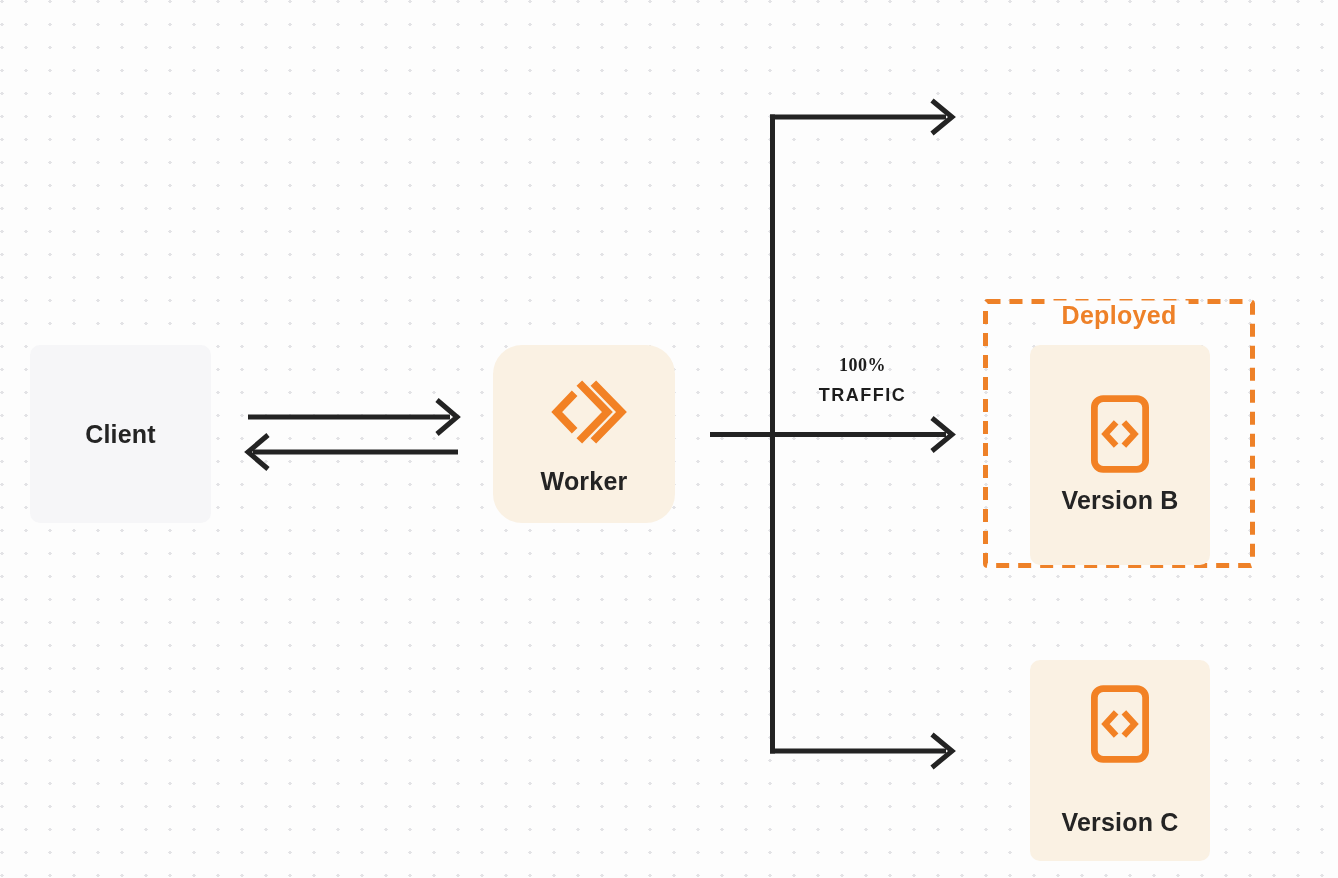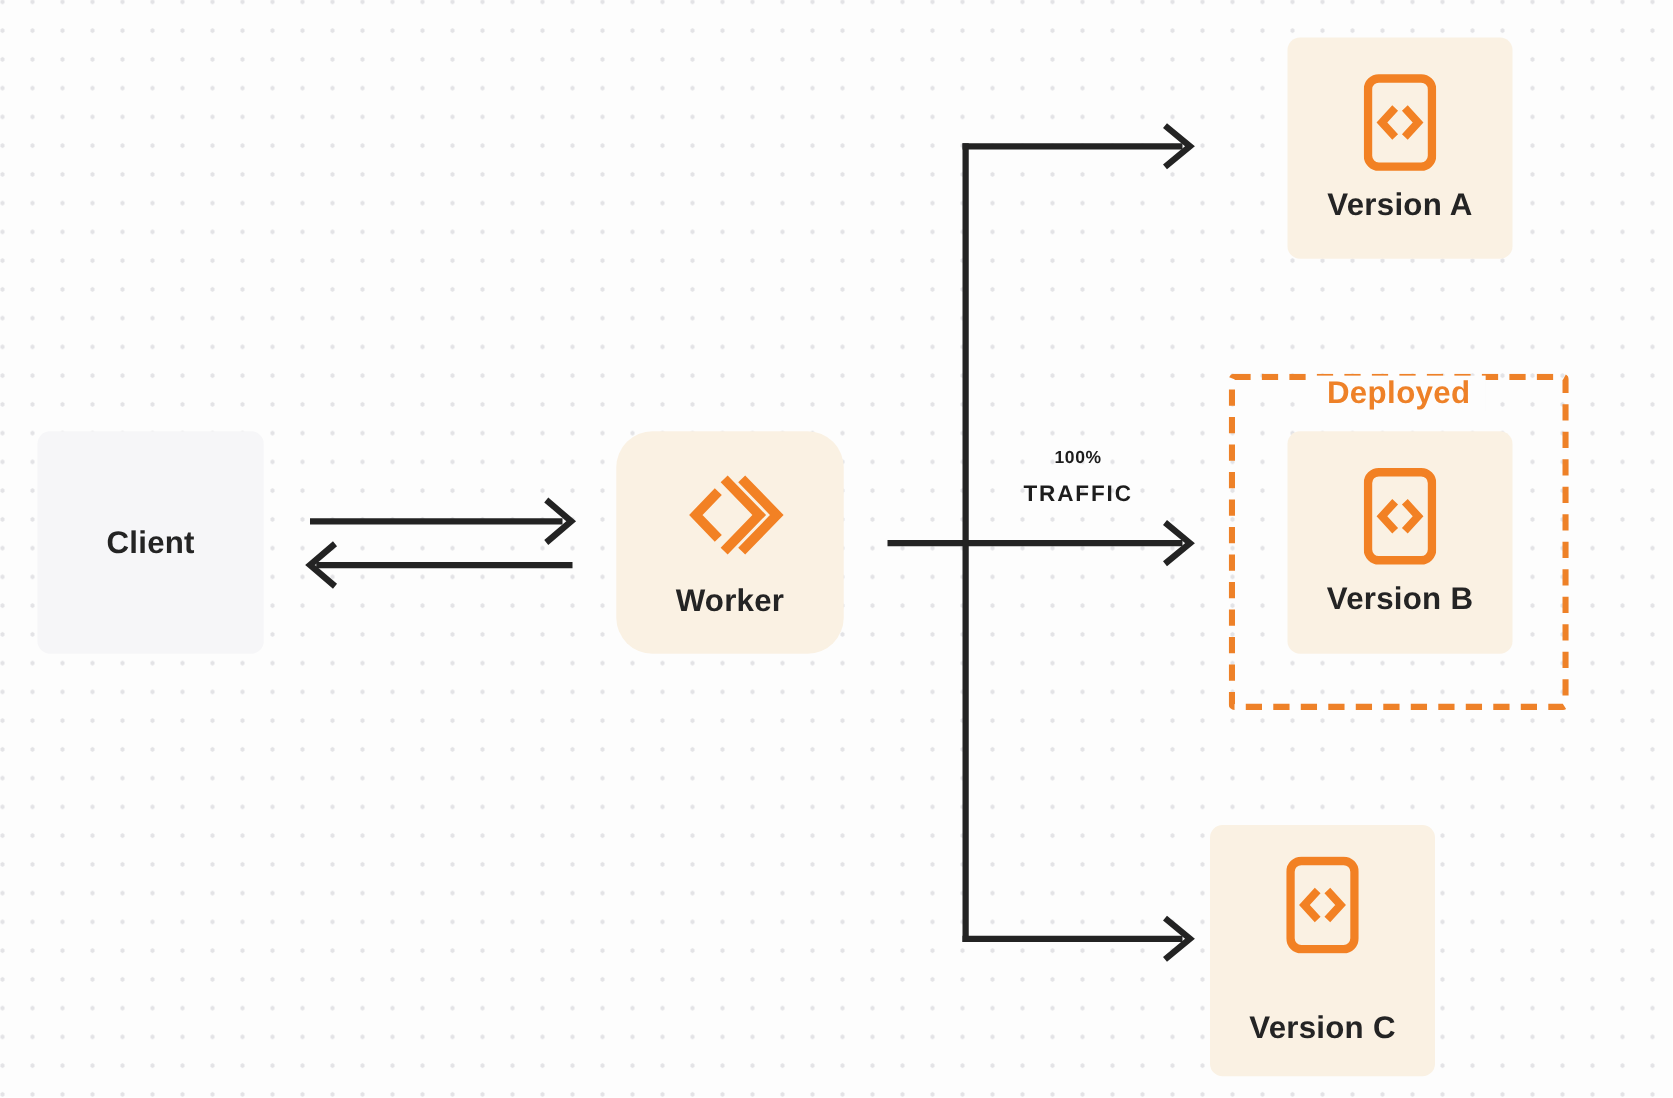--- a/index.html
+++ b/index.html
@@ -35,22 +35,22 @@
   }
   .node-label {
     font-size: 25px;
     font-weight: 700;
     color: #242424;
     letter-spacing: 0.2px;
   }
   .node-client  { left: 30px;  top: 345px; width: 181px; height: 178px; background: #F6F6F8; }
   .node-worker  { left: 493px; top: 345px; width: 182px; height: 178px; background: #FAF1E3; border-radius: 29px; }
   .node-version-a { left: 1030px; top: 30px;  width: 180px; height: 177px; background: #FAF1E3; }
-  .node-version-b { left: 1030px; top: 345px; width: 180px; height: 178px; background: #FAF1E3; }
-  .node-version-c { left: 968px; top: 660px; width: 180px; height: 201px; background: #FAF1E3; gap: 32px; }
+  .node-version-b { left: 1030px; top: 345px; width: 180px; height: 220px; background: #FAF1E3; }
+  .node-version-c { left: 1030px; top: 660px; width: 180px; height: 201px; background: #FAF1E3; gap: 32px; }
 
   .worker-icon { width: 90px; height: 78px; margin-bottom: 16px; }
   .version-icon { width: 58px; height: 78px; margin-bottom: 13px; }
 
   .deployed-region {
     position: absolute;
     left: 983px; top: 299px;
     width: 272px; height: 269px;
     z-index: 1;
   }
@@ -70,21 +70,21 @@
 
   .traffic-label {
     position: absolute;
     left: 795px; top: 350px;
     width: 135px;
     text-align: center;
     z-index: 2;
     color: #1D1D1D;
     font-weight: 700;
   }
-  .traffic-line1 { display: block; font-size: 14px; line-height: 30px; letter-spacing: 0.5px; }
+  .traffic-line1 { display: block; font-size: 18px; line-height: 30px; letter-spacing: 0.5px; font-family: Liberation Serif, serif; }
   .traffic-line2 { display: block; font-size: 18px; line-height: 30px; letter-spacing: 1.5px; text-align: center; }
 </style>
 </head>
 <body>
 
 <div class="canvas">
 
   <svg class="connectors" viewBox="0 0 1338 878" fill="none" stroke="#232323" stroke-width="5" stroke-linecap="butt" stroke-linejoin="miter">
     <g>
       <path d="M248 417 H450"></path>
@@ -124,28 +124,20 @@
 
   <div class="node node-worker">
     <svg class="worker-icon" viewBox="0 0 104 100" fill="none" stroke="#F28124" stroke-width="10" stroke-linecap="butt" stroke-linejoin="miter">
       <path d="M40 26 L17 50 L40 74"></path>
       <path d="M46 13 L82 50 L46 87"></path>
       <path d="M64 13 L100 50 L64 87"></path>
     </svg>
     <div class="node-label">Worker</div>
   </div>
 
-  <div class="node node-version-a">
-    <svg class="version-icon" viewBox="0 0 60 80" fill="none" stroke="#F28124" stroke-linejoin="miter">
-      <rect x="3.5" y="3.5" width="53" height="73" rx="9" stroke-width="7"></rect>
-      <path d="M26 28 L15 40 L26 52" stroke-width="6.5"></path>
-      <path d="M34 28 L45 40 L34 52" stroke-width="6.5"></path>
-    </svg>
-    <div class="node-label">Version A</div>
-  </div>
 
   <div class="node node-version-b">
     <svg class="version-icon" viewBox="0 0 60 80" fill="none" stroke="#F28124" stroke-linejoin="miter">
       <rect x="3.5" y="3.5" width="53" height="73" rx="9" stroke-width="7"></rect>
       <path d="M26 28 L15 40 L26 52" stroke-width="6.5"></path>
       <path d="M34 28 L45 40 L34 52" stroke-width="6.5"></path>
     </svg>
     <div class="node-label">Version B</div>
   </div>
 

